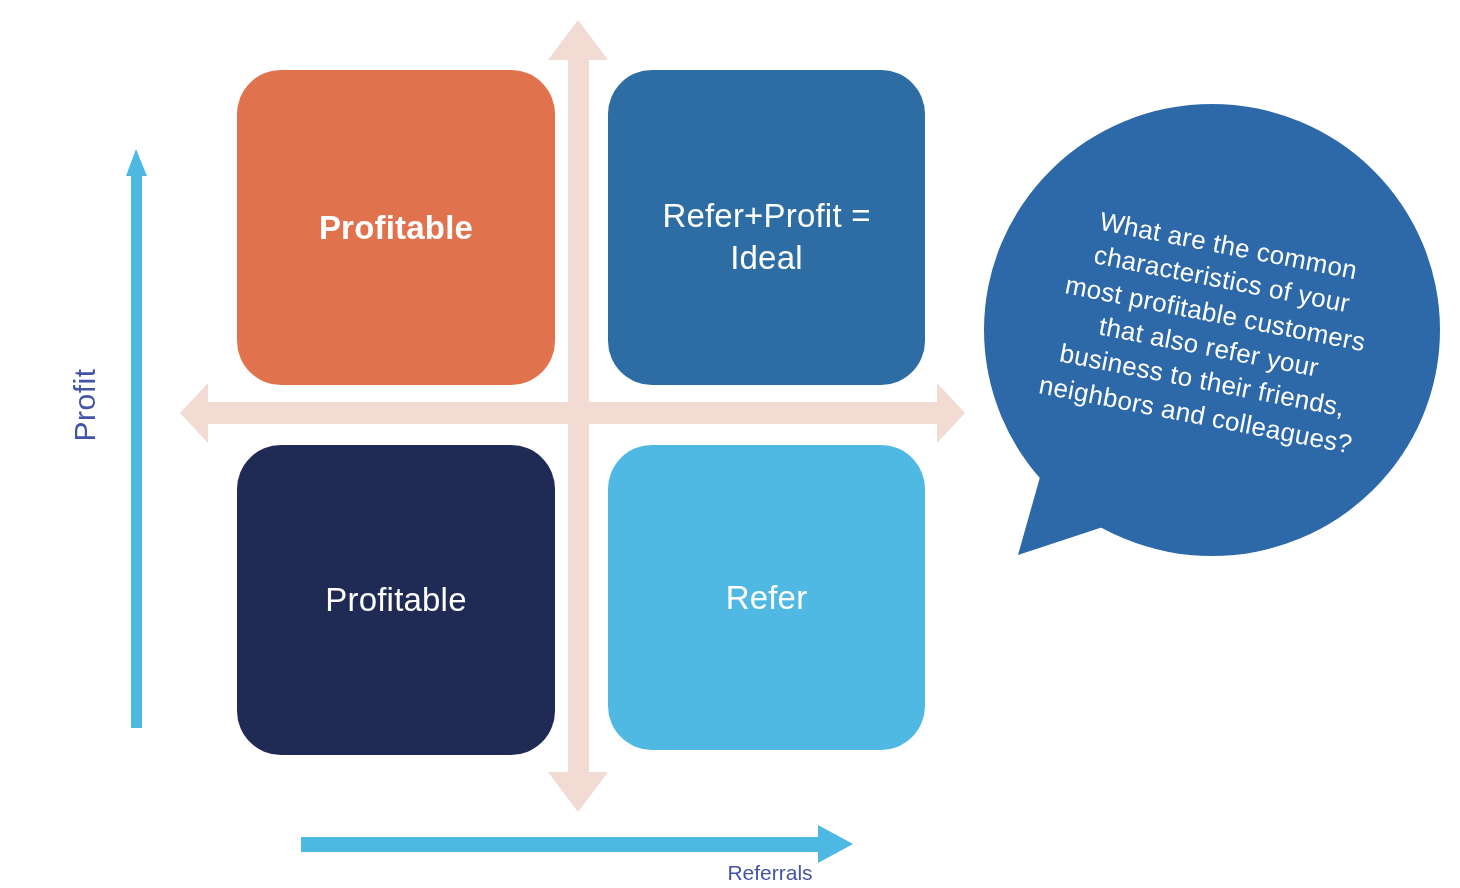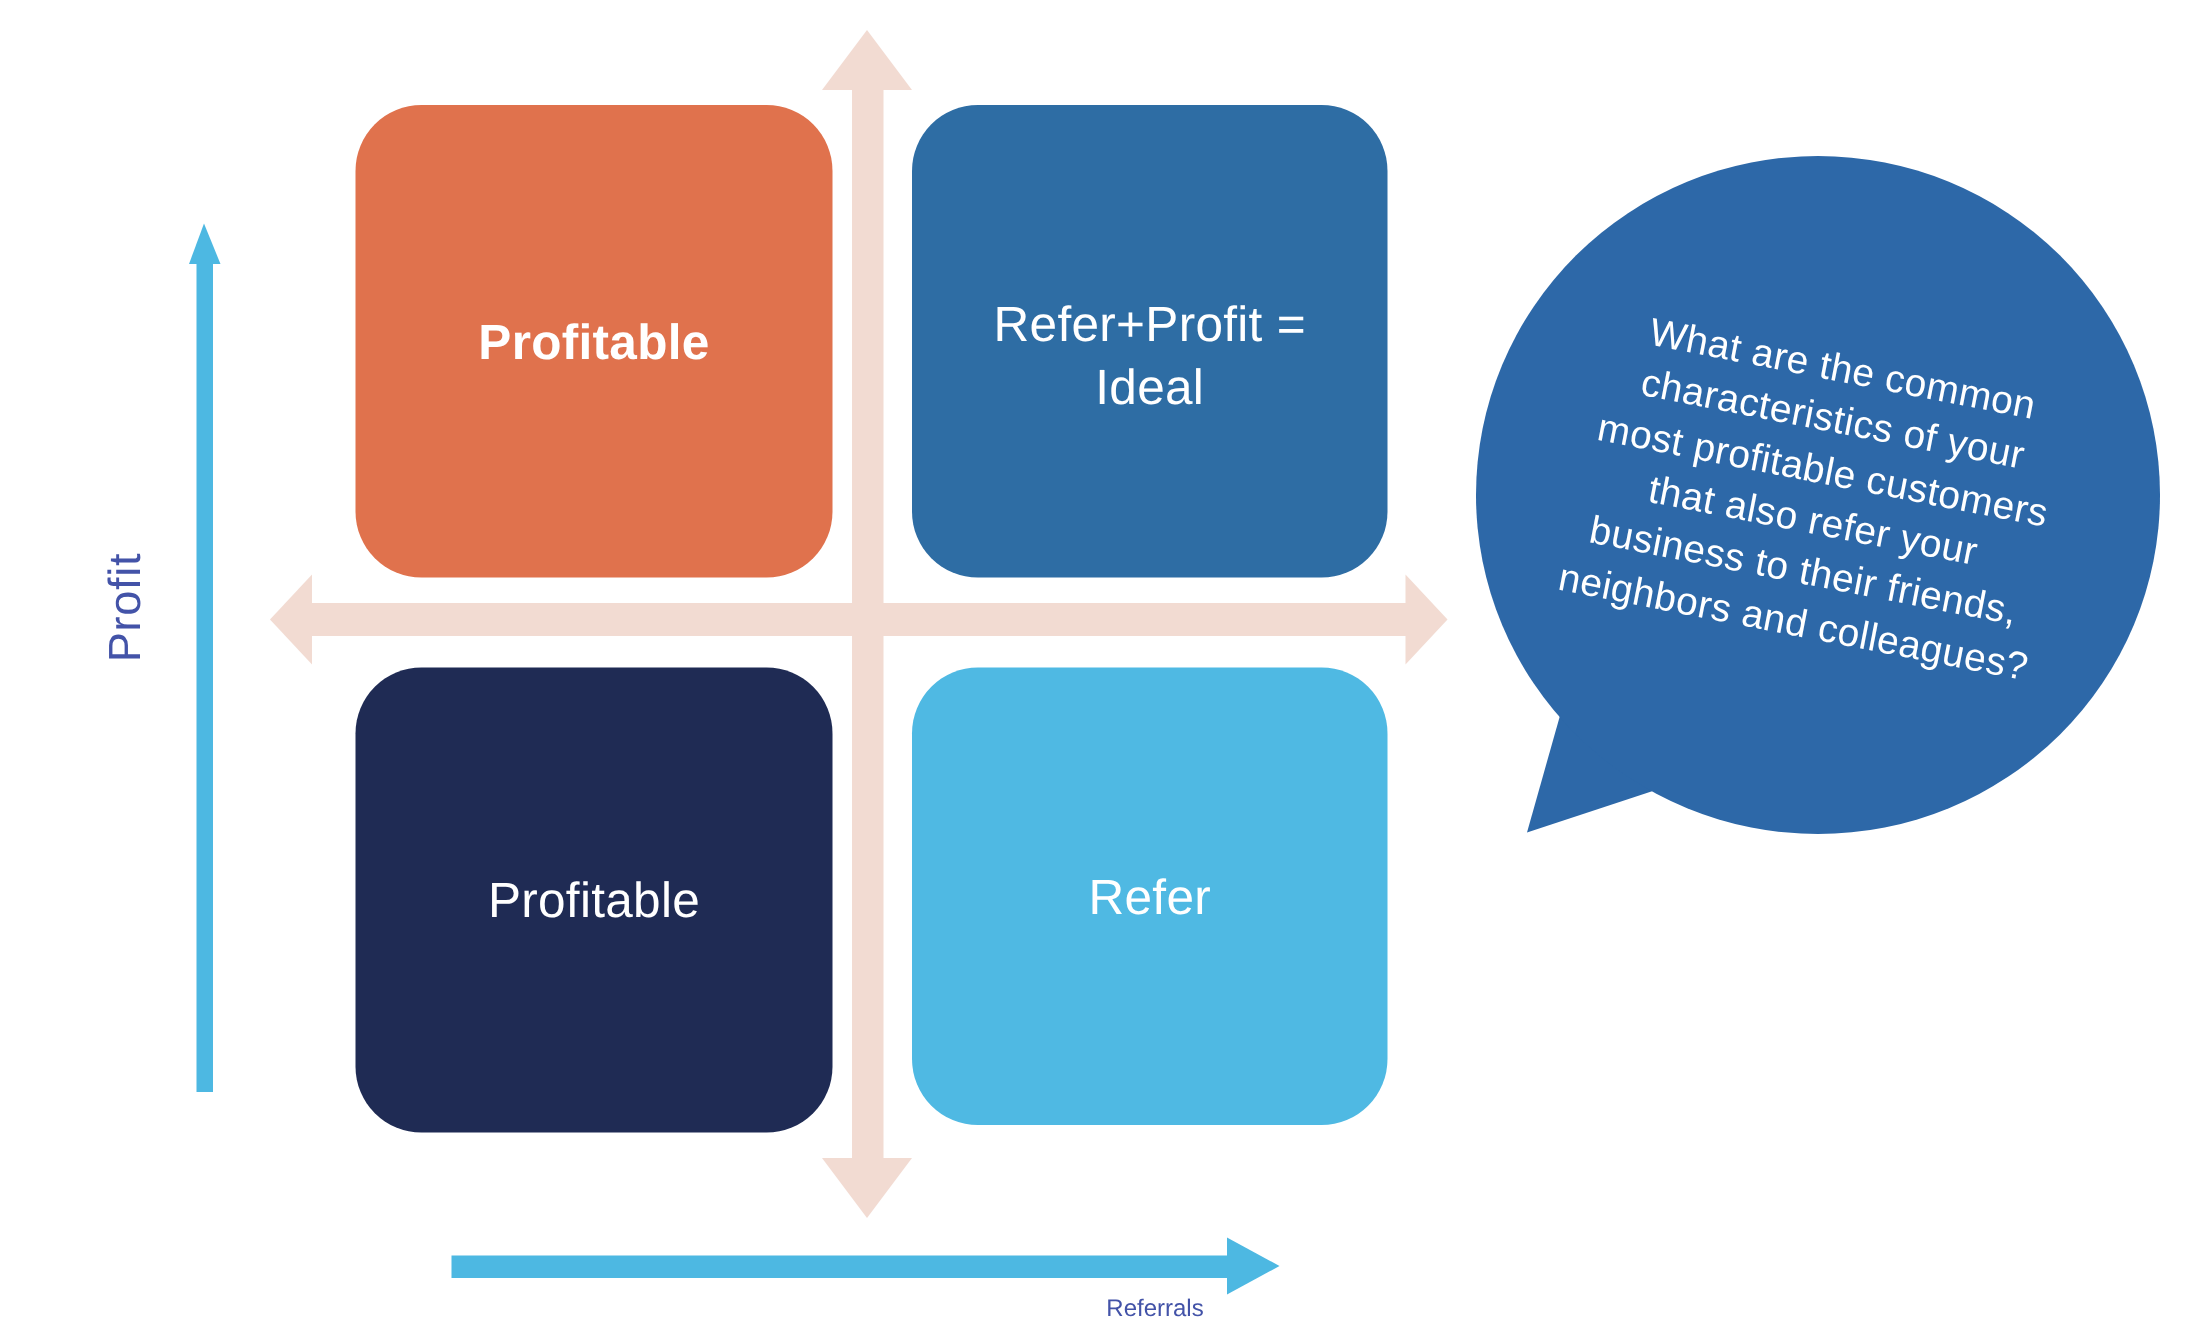--- a/index.html
+++ b/index.html
@@ -39,21 +39,21 @@
   .y-axis-label-wrap span {
     transform: rotate(-90deg);
     font-size: 30px;
     letter-spacing: 0.5px;
     white-space: nowrap;
   }
   .x-axis-label-wrap {
     position: absolute; left: 690px; top: 860px; width: 160px; height: 26px;
     display: flex; align-items: center; justify-content: center;
   }
-  .x-axis-label-wrap span { font-size: 16px; white-space: nowrap; }
+  .x-axis-label-wrap span { font-size: 21px; white-space: nowrap; }
 
   .callout-text-wrap {
     position: absolute; left: 984px; top: 104px; width: 456px; height: 452px;
     display: flex; align-items: center; justify-content: center;
     pointer-events: none;
   }
   .callout-text-wrap span {
     transform: rotate(11deg);
     font-size: 26px;
     line-height: 1.32;

